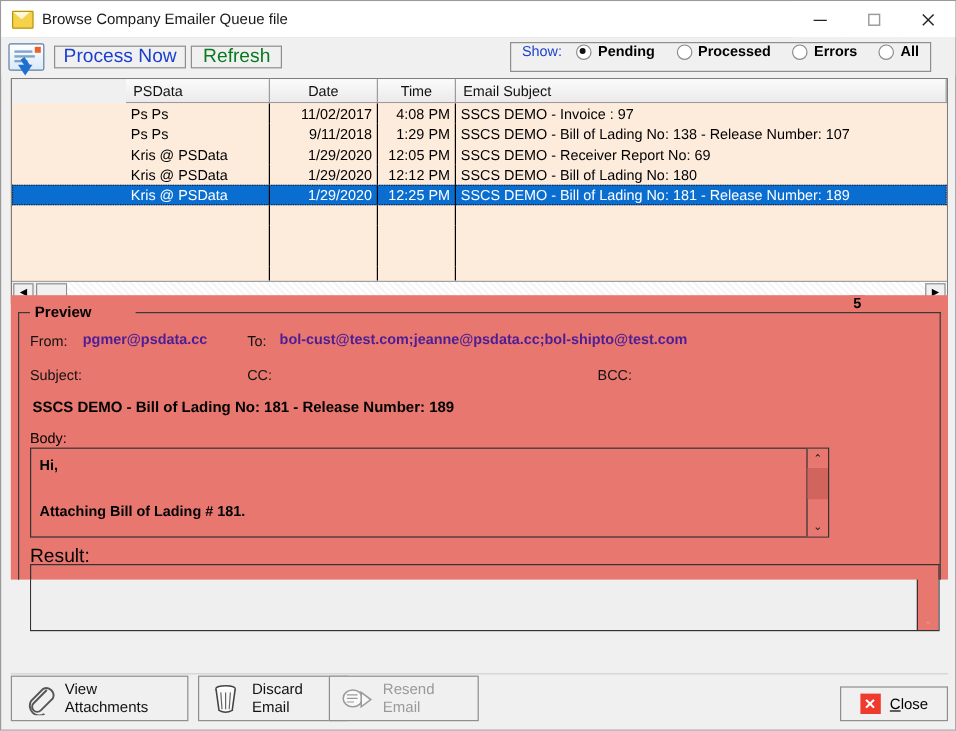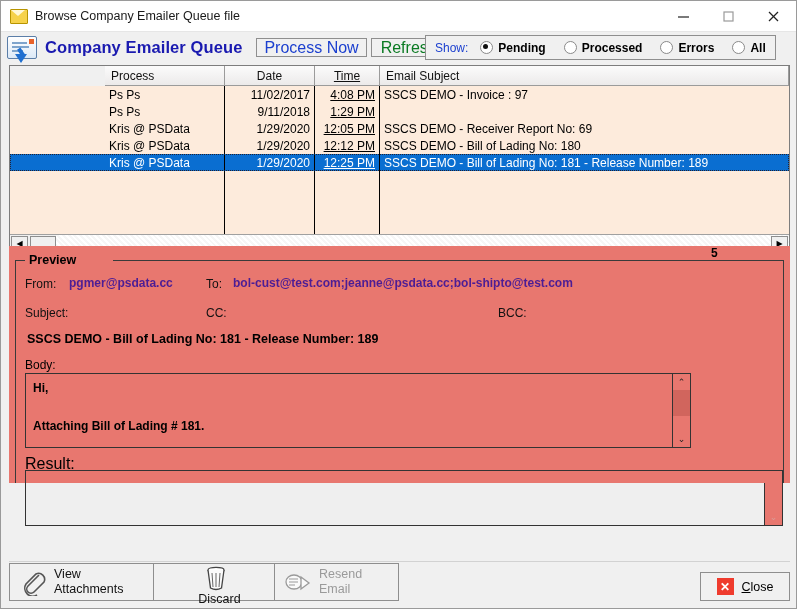--- a/index.html
+++ b/index.html
@@ -67,21 +67,21 @@
     height:19px;min-width:76px;padding:0 7px;margin-right:4px;
     background:#f0f0f0;border:1px solid #8e8e8e;
     display:flex;align-items:center;justify-content:center;
     font-size:16px;box-sizing:border-box;
   }
   .mini-btn.blue{color:#1b3fcf;}
   .mini-btn.green{color:#0a7a22;}
   .show-group{
     position:absolute;left:424px;top:3px;height:25px;
     border:1px solid #8e8e8e;background:#f0f0f0;
-    display:flex;align-items:center;padding:0 9px;box-sizing:border-box;
+    display:flex;align-items:flex-start;padding:0 9px;box-sizing:border-box;
   }
   .show-label{color:#1b3fcf;font-size:12px;margin-right:12px;}
   .radio{display:flex;align-items:center;margin-right:18px;white-space:nowrap;}
   .radio:last-child{margin-right:0;}
   .radio .dot{
     width:11px;height:11px;border-radius:50%;
     border:1px solid #8a8a8a;background:#fff;margin-right:5px;
     display:inline-block;position:relative;flex:none;
   }
   .radio.on .dot:after{
@@ -108,21 +108,21 @@
   .grow{display:flex;height:17px;}
   .grow.sel{background:#0a6ed1;color:#fff;outline:1px dotted #223;outline-offset:-1px;}
   .gc{
     border-right:1px solid #000;box-sizing:border-box;
     display:flex;align-items:center;font-size:12px;
     padding:0 4px;overflow:hidden;white-space:nowrap;
   }
   .gc.num{justify-content:flex-end;}
   .gc.r{justify-content:flex-end;}
   .gc.last{border-right:none;}
-  .c1{width:95px;margin-top:27px;}.c2{width:120px;}.c3{width:90px;}.c4{width:65px;text-decoration:underline;}.c5{flex:1;}
+  .c1{width:95px;margin-top:27px;}.c2{width:120px;}.c3{width:90px;}.c4{width:65px;}.c5{flex:1;}
   .grid-hscroll{
     height:17px;background:#f0f0f0;border-top:1px solid #a0a0a0;
     display:flex;align-items:center;flex:none;position:relative;
   }
   .sb-arrow{
     width:17px;height:15px;background:#f0f0f0;border:1px solid #8e8e8e;
     display:flex;align-items:center;justify-content:center;font-size:8px;
     box-sizing:border-box;margin-left:1px;
   }
   .sb-thumb{
@@ -242,21 +242,20 @@
 
   <div class="appbar">
     <div class="app-icon">
       <span class="l1"></span>
         <span class="l2"></span>
         <span class="l3"></span>
       <span class="sq"></span>
         <span class="arrowstem"></span>
         <span class="arrow"></span>
     </div>
-    <div class="app-title">Company Emailer Queue</div>
     <div class="mini-btn blue">Process Now</div>
     <div class="mini-btn green">Refresh</div>
 
     <div class="show-group">
       <span class="show-label">Show:</span>
 
       <label class="radio on">
         <span class="dot"></span>
         <span class="lbl">Pending</span>
       </label>
@@ -271,39 +270,40 @@
       <label class="radio">
         <span class="dot"></span>
         <span class="lbl">All</span>
       </label>
     </div>
   </div>
 
   <div class="grid-wrap">
     <div class="grid-head">
       <div class="gh c1">Email #</div>
-      <div class="gh c2 left">Process</div>
+      <div class="gh c2 left">PSData</div>
       <div class="gh c3">Date</div>
       <div class="gh c4">Time</div>
       <div class="gh c5 left">Email Subject</div>
     </div>
 
     <div class="grid-body">
       <div class="grow">
         <div class="gc c1 num">1</div>
         <div class="gc c2">Ps Ps</div>
         <div class="gc c3 r">11/02/2017</div>
         <div class="gc c4 r">4:08 PM</div>
         <div class="gc c5 last">SSCS DEMO - Invoice : 97</div>
       </div>
       <div class="grow">
         <div class="gc c1 num">2</div>
         <div class="gc c2">Ps Ps</div>
         <div class="gc c3 r">9/11/2018</div>
         <div class="gc c4 r">1:29 PM</div>
+        <div class="gc c5 last">SSCS DEMO - Bill of Lading No: 138 - Release Number: 107</div>
       </div>
       <div class="grow">
         <div class="gc c1 num">4</div>
         <div class="gc c2">Kris @ PSData</div>
         <div class="gc c3 r">1/29/2020</div>
         <div class="gc c4 r">12:05 PM</div>
         <div class="gc c5 last">SSCS DEMO - Receiver Report No: 69</div>
       </div>
       <div class="grow">
         <div class="gc c1 num">5</div>
@@ -413,21 +413,21 @@
         <svg width="30" height="28" viewBox="0 0 30 28">
           <path d="M21 7 L10 18 a4 4 0 0 0 6 6 L26 14 a6 6 0 0 0 -8 -8 L8 16 a8 8 0 0 0 11 11" fill="none" stroke="#555" stroke-width="1.6"></path>
         </svg>
       </span>
       <span class="txt">
         <span>View</span><br>
         <span>Attachments</span>
       </span>
     </div>
 
-    <div class="bigbtn" style="left:144px;width:125px;flex-direction:column;">
+    <div class="bigbtn" style="left:156px;width:125px;">
       <span class="ic">
         <svg width="30" height="28" viewBox="0 0 30 28">
           <ellipse cx="14" cy="6" rx="8" ry="2.6" fill="#fff" stroke="#444" stroke-width="1.3"></ellipse>
           <path d="M6 6 L8.5 24 Q14 27 19.5 24 L22 6" fill="#fafafa" stroke="#444" stroke-width="1.3"></path>
           <line x1="10" y1="9" x2="11" y2="23" stroke="#666" stroke-width="1"></line>
           <line x1="14" y1="9" x2="14" y2="23" stroke="#666" stroke-width="1"></line>
           <line x1="18" y1="9" x2="17" y2="23" stroke="#666" stroke-width="1"></line>
         </svg>
       </span>
       <span class="txt">

